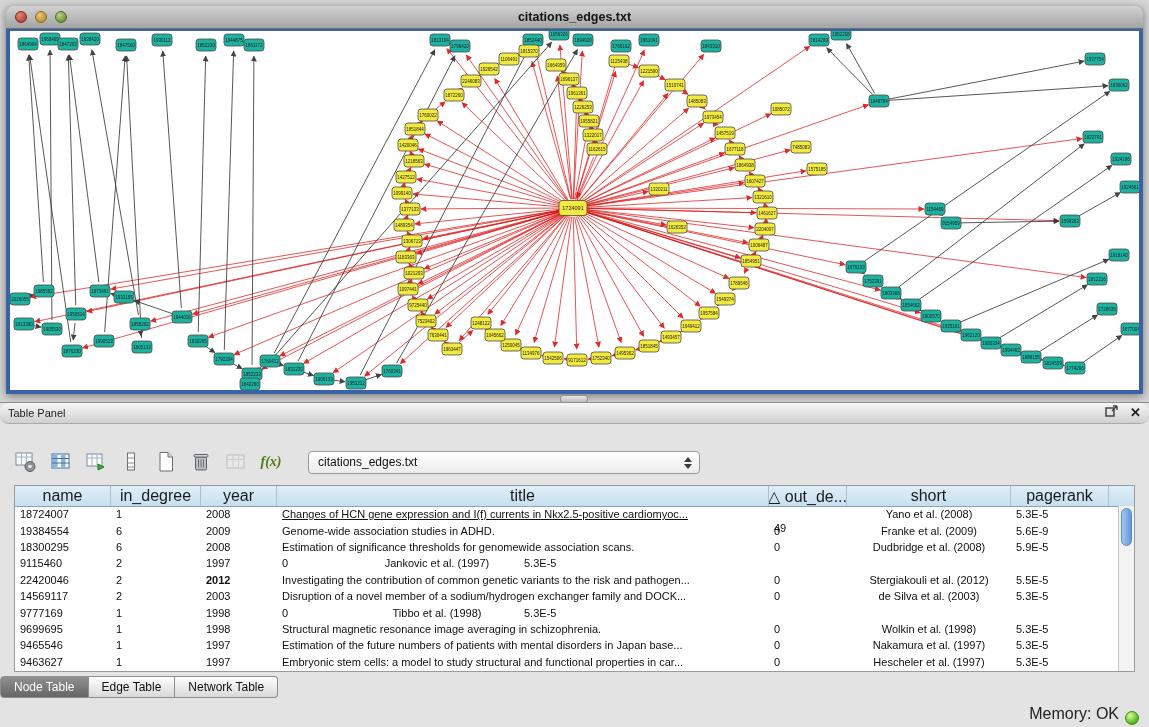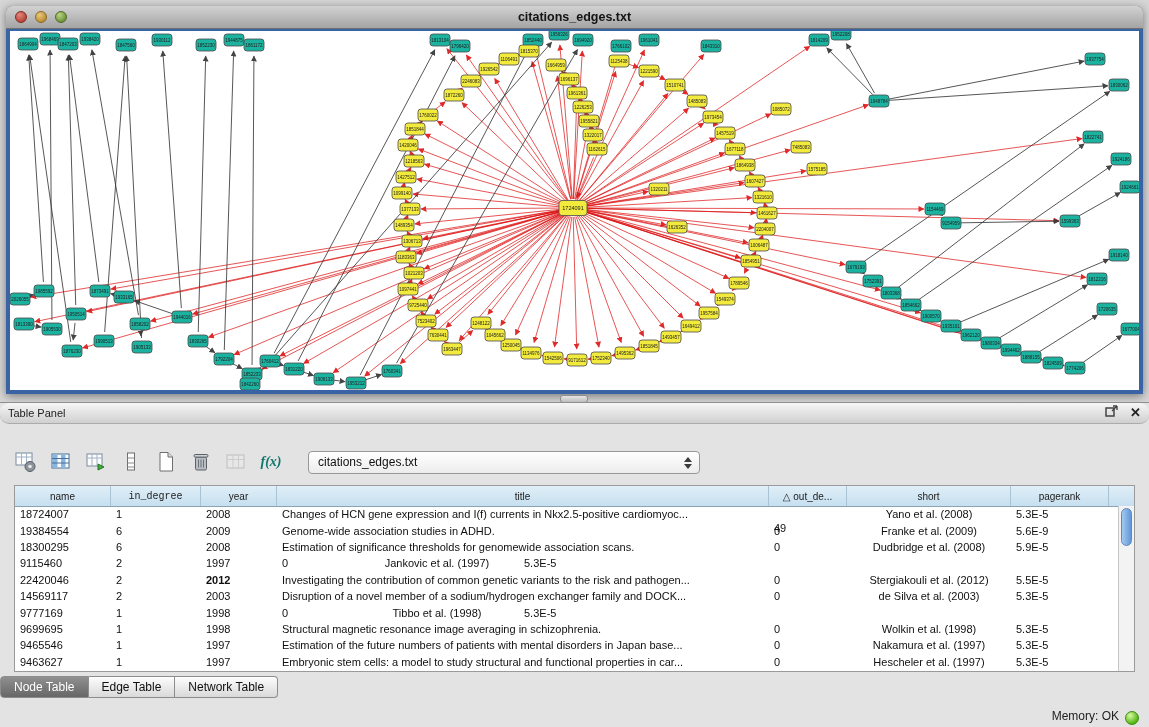--- a/index.html
+++ b/index.html
@@ -25,47 +25,47 @@
     background:linear-gradient(#e6e6e6,#bdbdbd);border:1px solid #8e8e8e;border-radius:3px;}
   
   .tpanel{position:absolute;left:0;top:402px;width:1149px;height:325px;background:#e3e3e3;border-top:1px solid #8f8f8f;}
   .tpanel-titlebar{height:20px;background:linear-gradient(#f6f6f6,#d0d0d0);border-bottom:1px solid #ababab;position:relative;border-radius:9px;}
   .tpanel-title{font-size:11px;line-height:20px;margin-left:8px;color:#1d1d1d;}
   .tp-icons{position:absolute;right:8px;top:0;height:20px;display:flex;align-items:center;gap:12px;}
   .close-x{font-size:13px;font-weight:bold;color:#222;line-height:20px;cursor:default;}
   
   .toolbar{margin:21px 0 0 12px;height:34px;display:flex;align-items:center;gap:7px;}
   .tool{width:28px;height:28px;display:flex;align-items:center;justify-content:center;border-radius:4px;background:transparent;border:none;padding:0;}
-  .fx{font-family:"Liberation Serif",serif;font-style:italic;font-weight:bold;font-size:14px;color:#0f766e;}
+  .fx{font-family:"Liberation Serif",serif;font-style:italic;font-weight:bold;font-size:14px;color:#4d7c0f;}
   .combo{margin-left:16px;width:392px;height:23px;box-sizing:border-box;
     background:linear-gradient(#ffffff,#ececec);border:1px solid #989898;border-radius:4px;
     display:flex;align-items:center;font-size:12px;color:#111;padding:0 22px 0 9px;position:relative;}
   .combo-arrows{position:absolute;right:7px;top:5px;display:flex;flex-direction:column;gap:2px;}
   .arr-up{width:0;height:0;border-left:4px solid transparent;border-right:4px solid transparent;border-bottom:5px solid #3b3b3b;}
   .arr-dn{width:0;height:0;border-left:4px solid transparent;border-right:4px solid transparent;border-top:5px solid #3b3b3b;}
   
   .table-wrap{position:absolute;left:14px;top:82px;width:1121px;height:187px;background:#ffffff;border:1px solid #9a9a9a;box-sizing:border-box;}
-  .thead{display:flex;height:20px;background:linear-gradient(#e0eff9,#c6dfef);border-bottom:1px solid #8aa3b5;font-size:10px;color:#1c1c1c;}
+  .thead{display:flex;height:20px;background:linear-gradient(#e0eff9,#c6dfef);border-bottom:1px solid #8aa3b5;font-size:16px;color:#1c1c1c;}
   .th{border-right:1px solid #a9c3d4;display:flex;align-items:center;justify-content:center;box-sizing:border-box;overflow:hidden;white-space:nowrap;}
   .tbody{position:absolute;top:20px;left:0;right:15px;bottom:0;overflow:hidden;}
   .tr{display:flex;height:16.4px;align-items:center;font-size:11px;color:#101010;}
   .td{padding:0 5px;white-space:nowrap;overflow:hidden;box-sizing:border-box;}
   .vscroll{position:absolute;right:0;top:20px;bottom:0;width:15px;background:#f3f3f3;border-left:1px solid #c6c6c6;}
   .thumb{position:absolute;left:2px;right:2px;top:2px;height:36px;border-radius:6px;
     background:linear-gradient(90deg,#a5c9ef,#5f97d8);border:1px solid #5d88bd;}
   
   .tabs{position:absolute;left:0;right:0;top:273px;display:flex;justify-content:flex-start;}
   .tab{font-size:12px;padding:3px 13px;background:linear-gradient(#fdfdfd,#d9d9d9);
     border:1px solid #8d8d8d;border-left:none;color:#101010;}
   .tab:first-child{border-left:1px solid #8d8d8d;border-radius:4px 0 0 4px;}
   .tab:last-child{border-radius:0 4px 4px 0;}
   .tab.selected{background:linear-gradient(#909090,#666666);color:#ffffff;}
   
   .statusbar{position:absolute;bottom:0;left:0;right:0;height:20px;}
-  .mem-label{position:absolute;right:30px;bottom:5px;font-size:12px;color:#222;}
+  .mem-label{position:absolute;right:30px;bottom:5px;font-size:16px;color:#222;}
   .memdot{position:absolute;right:10px;bottom:3px;width:12px;height:12px;border-radius:50%;
     background:radial-gradient(circle at 35% 30%,#d9fba2,#53b614 70%);border:1px solid #3f8c10;}
 </style>
 </head>
 <body>
 
 <div class="gwindow">
   <div class="titlebar">
     <div class="lights">
       <span class="light red"></span>
@@ -884,33 +884,33 @@
       <span class="combo-arrows">
           <span class="arr-up"></span>
           <span class="arr-dn"></span>
         </span>
     </div>
   </div>
 
   <div class="table-wrap">
     <div class="thead" id="thead">
         <div class="th" style="width: 96px;">name</div>
-        <div class="th" style="width: 90px; font-family: Liberation Mono, monospace;">in_degree</div>
+        <div class="th" style="width: 90px;">in_degree</div>
         <div class="th" style="width: 76px;">year</div>
         <div class="th" style="width: 492px;">title</div>
         <div class="th" style="width: 78px;">△ out_de...</div>
         <div class="th" style="width: 164px;">short</div>
         <div class="th" style="width: 98px;">pagerank</div>
       </div>
     <div class="tbody" id="tbody">
         <div class="tr">
           <div class="td" style="width: 96px; text-align: left;">18724007</div>
           <div class="td" style="width: 90px; text-align: left;">1</div>
           <div class="td" style="width: 76px; text-align: left;">2008</div>
-          <div class="td" style="width: 492px; text-align: left;">Changes of HCN gene expression and I(f) currents in Nkx2.5-positive cardiomyoc...</div>
+          <div class="td" style="width: 492px; text-align: left; text-decoration: underline;">Changes of HCN gene expression and I(f) currents in Nkx2.5-positive cardiomyoc...</div>
           <div class="td" style="width: 78px; text-align: left; margin-top: 28px;">49</div>
           <div class="td" style="width: 164px; text-align: center;">Yano et al. (2008)</div>
           <div class="td" style="width: 98px; text-align: left;">5.3E-5</div>
         </div>
         <div class="tr">
           <div class="td" style="width: 96px; text-align: left;">19384554</div>
           <div class="td" style="width: 90px; text-align: left;">6</div>
           <div class="td" style="width: 76px; text-align: left;">2009</div>
           <div class="td" style="width: 492px; text-align: left;">Genome-wide association studies in ADHD.</div>
           <div class="td" style="width: 78px; text-align: left;">0</div>

